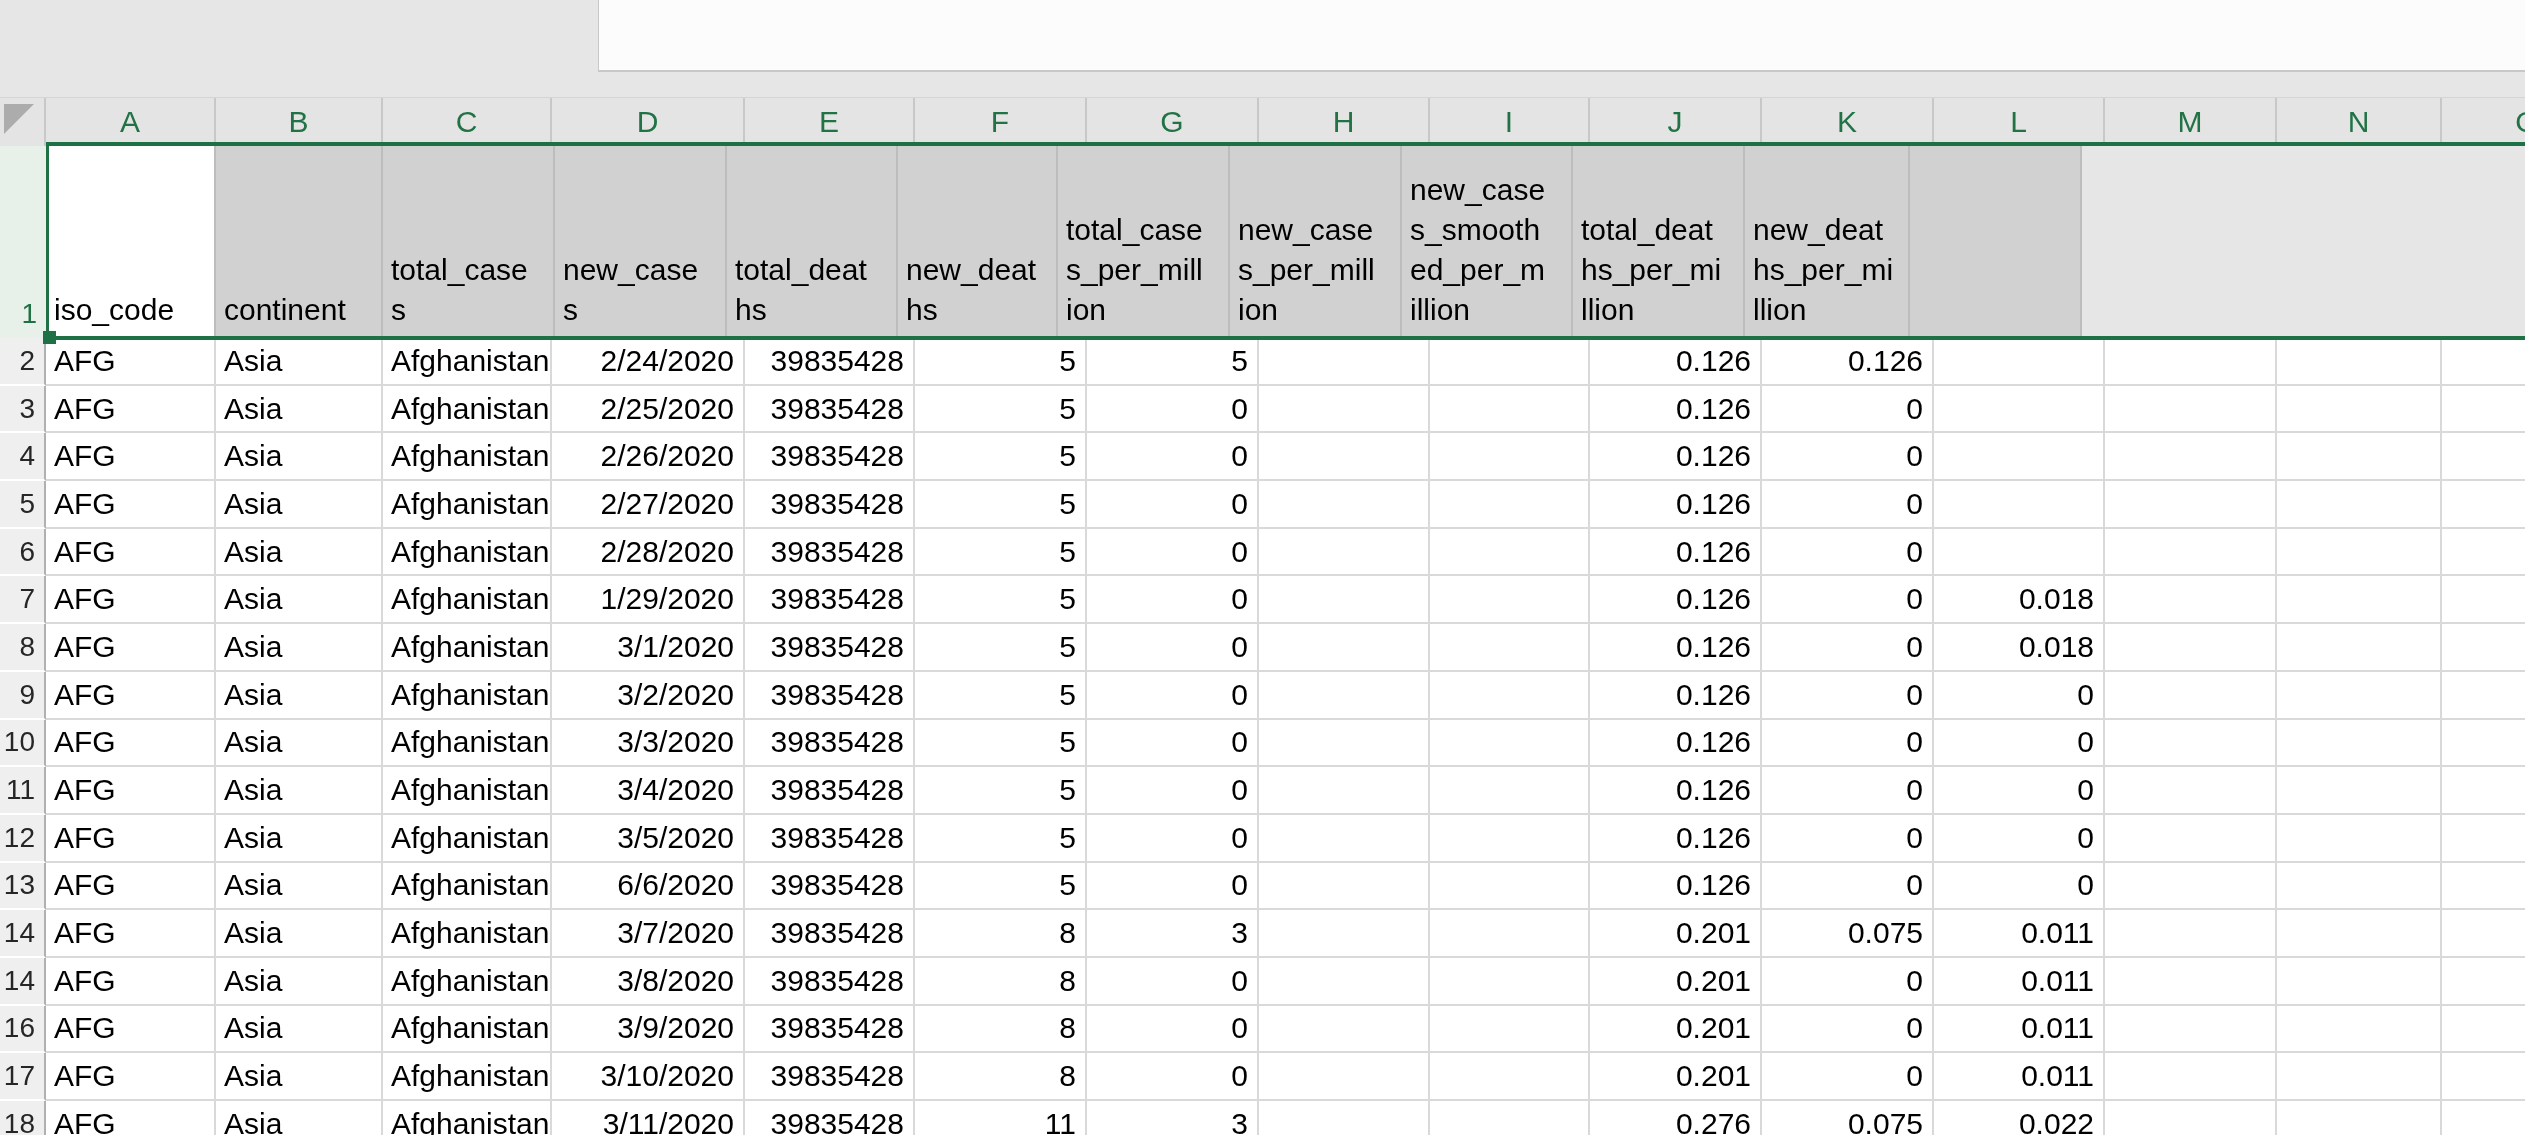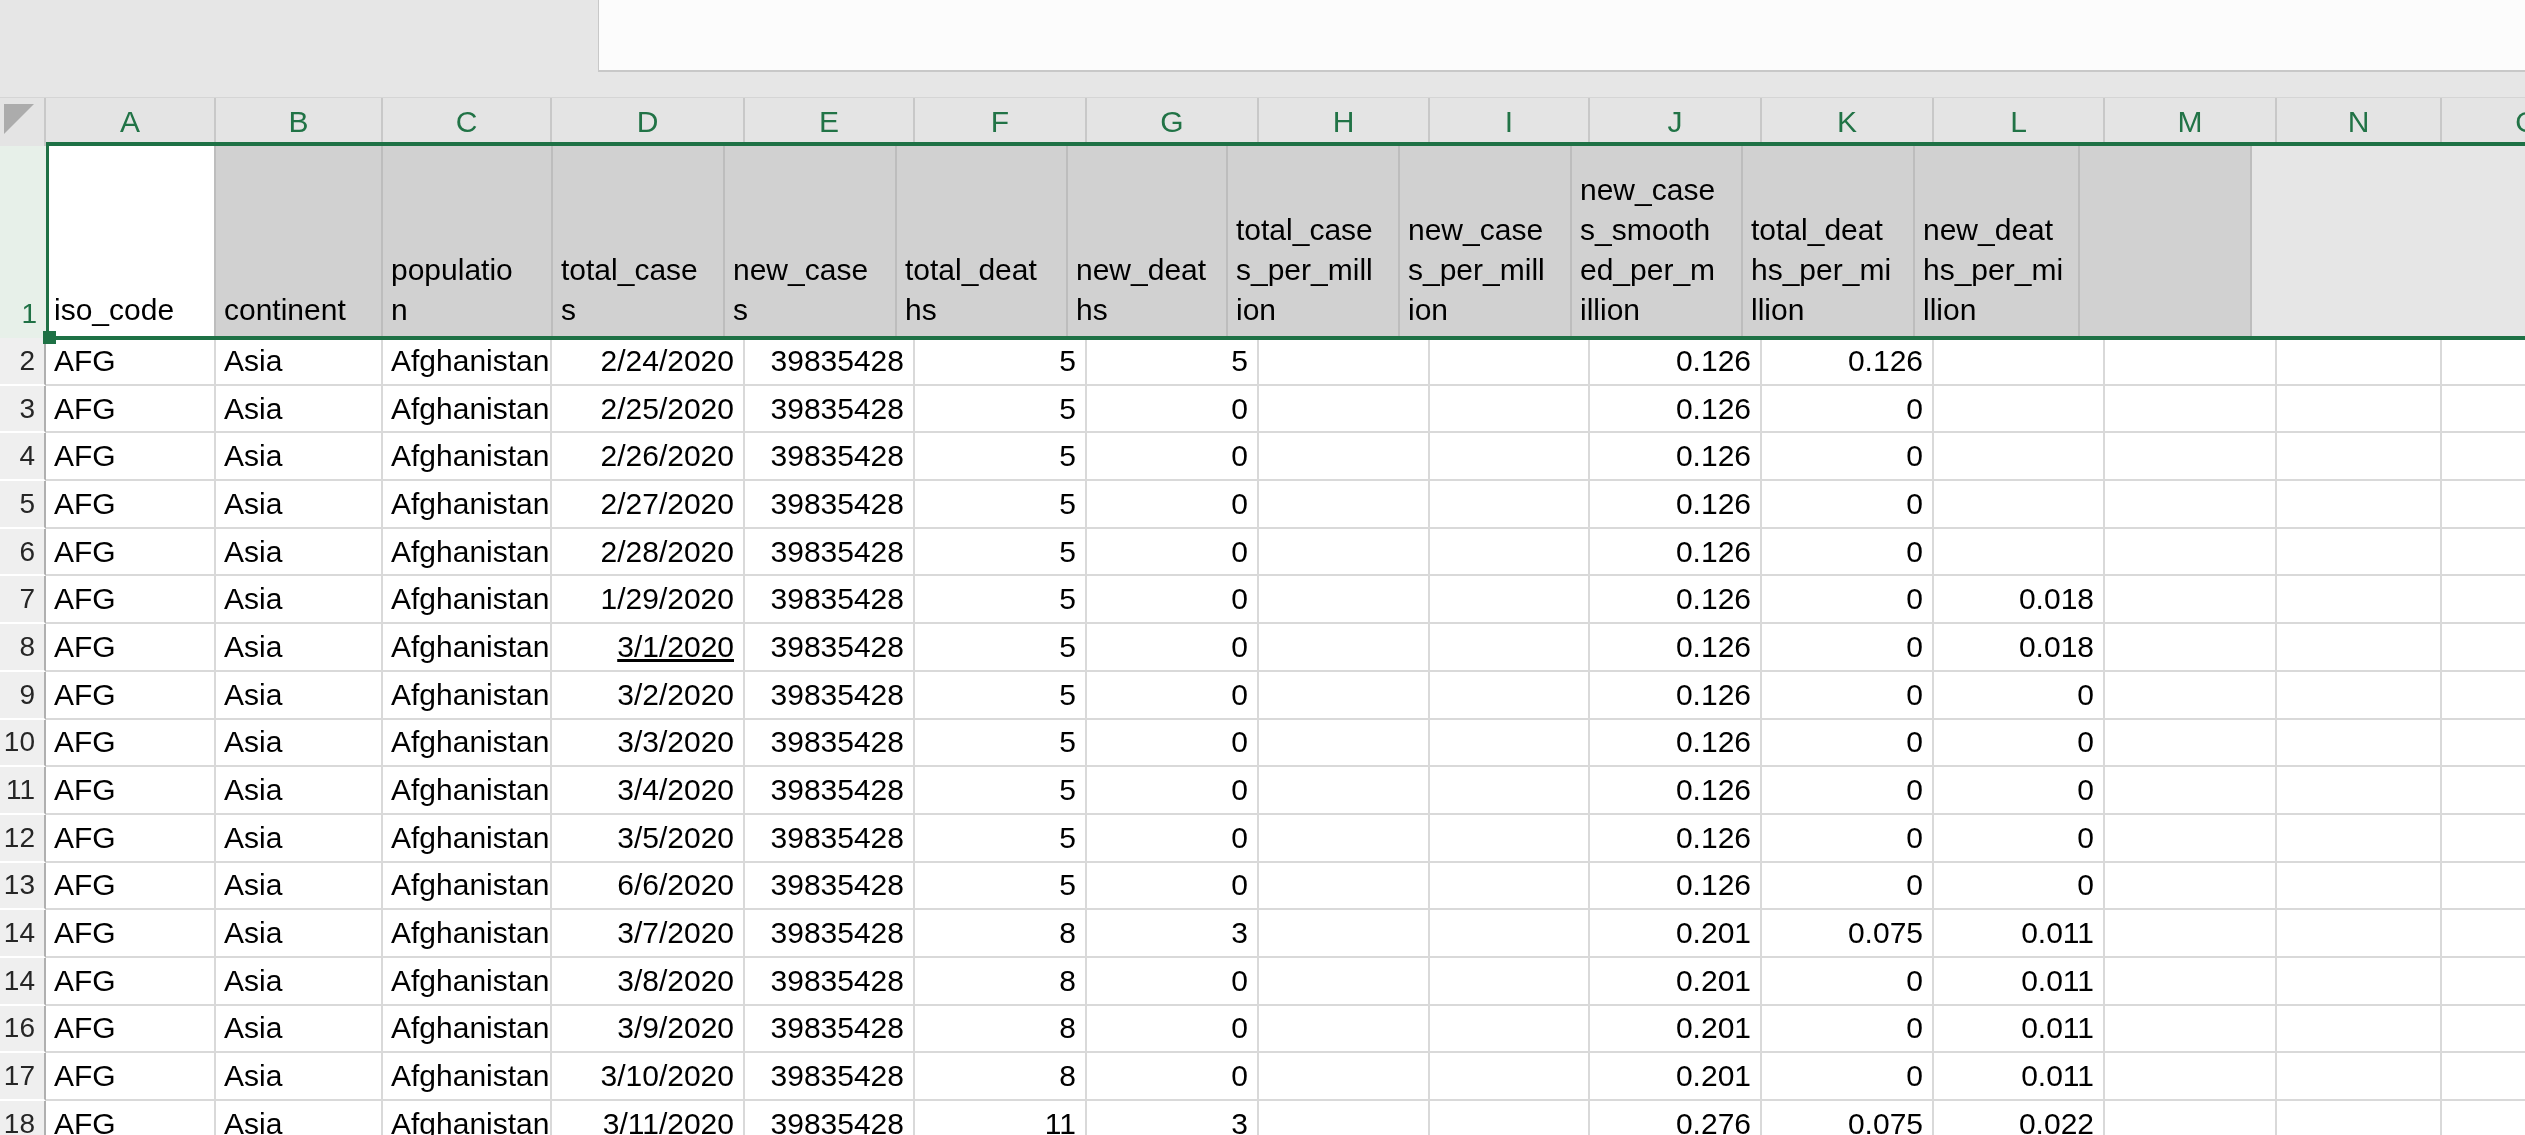--- a/index.html
+++ b/index.html
@@ -91,22 +91,20 @@
         <div class="col-h" style="width: 165px; min-width: 165px;">N</div>
         <div class="col-h" style="width: 172px; min-width: 172px;">O</div>
       </div>
 
     <div id="rowsArea">
 
     <div class="r1">
           <div class="gutter">1</div>
           <div class="cell active" style="width: 170px; min-width: 170px;">iso_code</div>
           <div class="cell" style="width: 167px; min-width: 167px;">continent</div>
-          <div class="cell" style="width: 170px; min-width: 170px;">populatio
-n</div>
           <div class="cell" style="width: 172px; min-width: 172px;">total_case
 s</div>
           <div class="cell" style="width: 172px; min-width: 172px;">new_case
 s</div>
           <div class="cell" style="width: 171px; min-width: 171px;">total_deat
 hs</div>
           <div class="cell" style="width: 160px; min-width: 160px;">new_deat
 hs</div>
           <div class="cell" style="width: 172px; min-width: 172px;">total_case
 s_per_mill
@@ -232,21 +230,21 @@
           <div class="cell num" style="width: 171px; min-width: 171px;">0.018</div>
           <div class="cell num" style="width: 172px; min-width: 172px;"></div>
           <div class="cell num" style="width: 165px; min-width: 165px;"></div>
           <div class="cell num" style="width: 172px; min-width: 172px;"></div>
         </div>
         <div class="drow">
           <div class="gutter">8</div>
           <div class="cell" style="width: 170px; min-width: 170px;">AFG</div>
           <div class="cell" style="width: 167px; min-width: 167px;">Asia</div>
           <div class="cell" style="width: 169px; min-width: 169px;">Afghanistan</div>
-          <div class="cell num" style="width: 193px; min-width: 193px; text-decoration: underline;">3/1/2020</div>
+          <div class="cell num" style="width: 193px; min-width: 193px;">3/1/2020</div>
           <div class="cell num" style="width: 170px; min-width: 170px;">39835428</div>
           <div class="cell num" style="width: 172px; min-width: 172px;">5</div>
           <div class="cell num" style="width: 172px; min-width: 172px;">0</div>
           <div class="cell num" style="width: 171px; min-width: 171px;"></div>
           <div class="cell num" style="width: 160px; min-width: 160px;"></div>
           <div class="cell num" style="width: 172px; min-width: 172px;">0.126</div>
           <div class="cell num" style="width: 172px; min-width: 172px;">0</div>
           <div class="cell num" style="width: 171px; min-width: 171px;">0.018</div>
           <div class="cell num" style="width: 172px; min-width: 172px;"></div>
           <div class="cell num" style="width: 165px; min-width: 165px;"></div>

